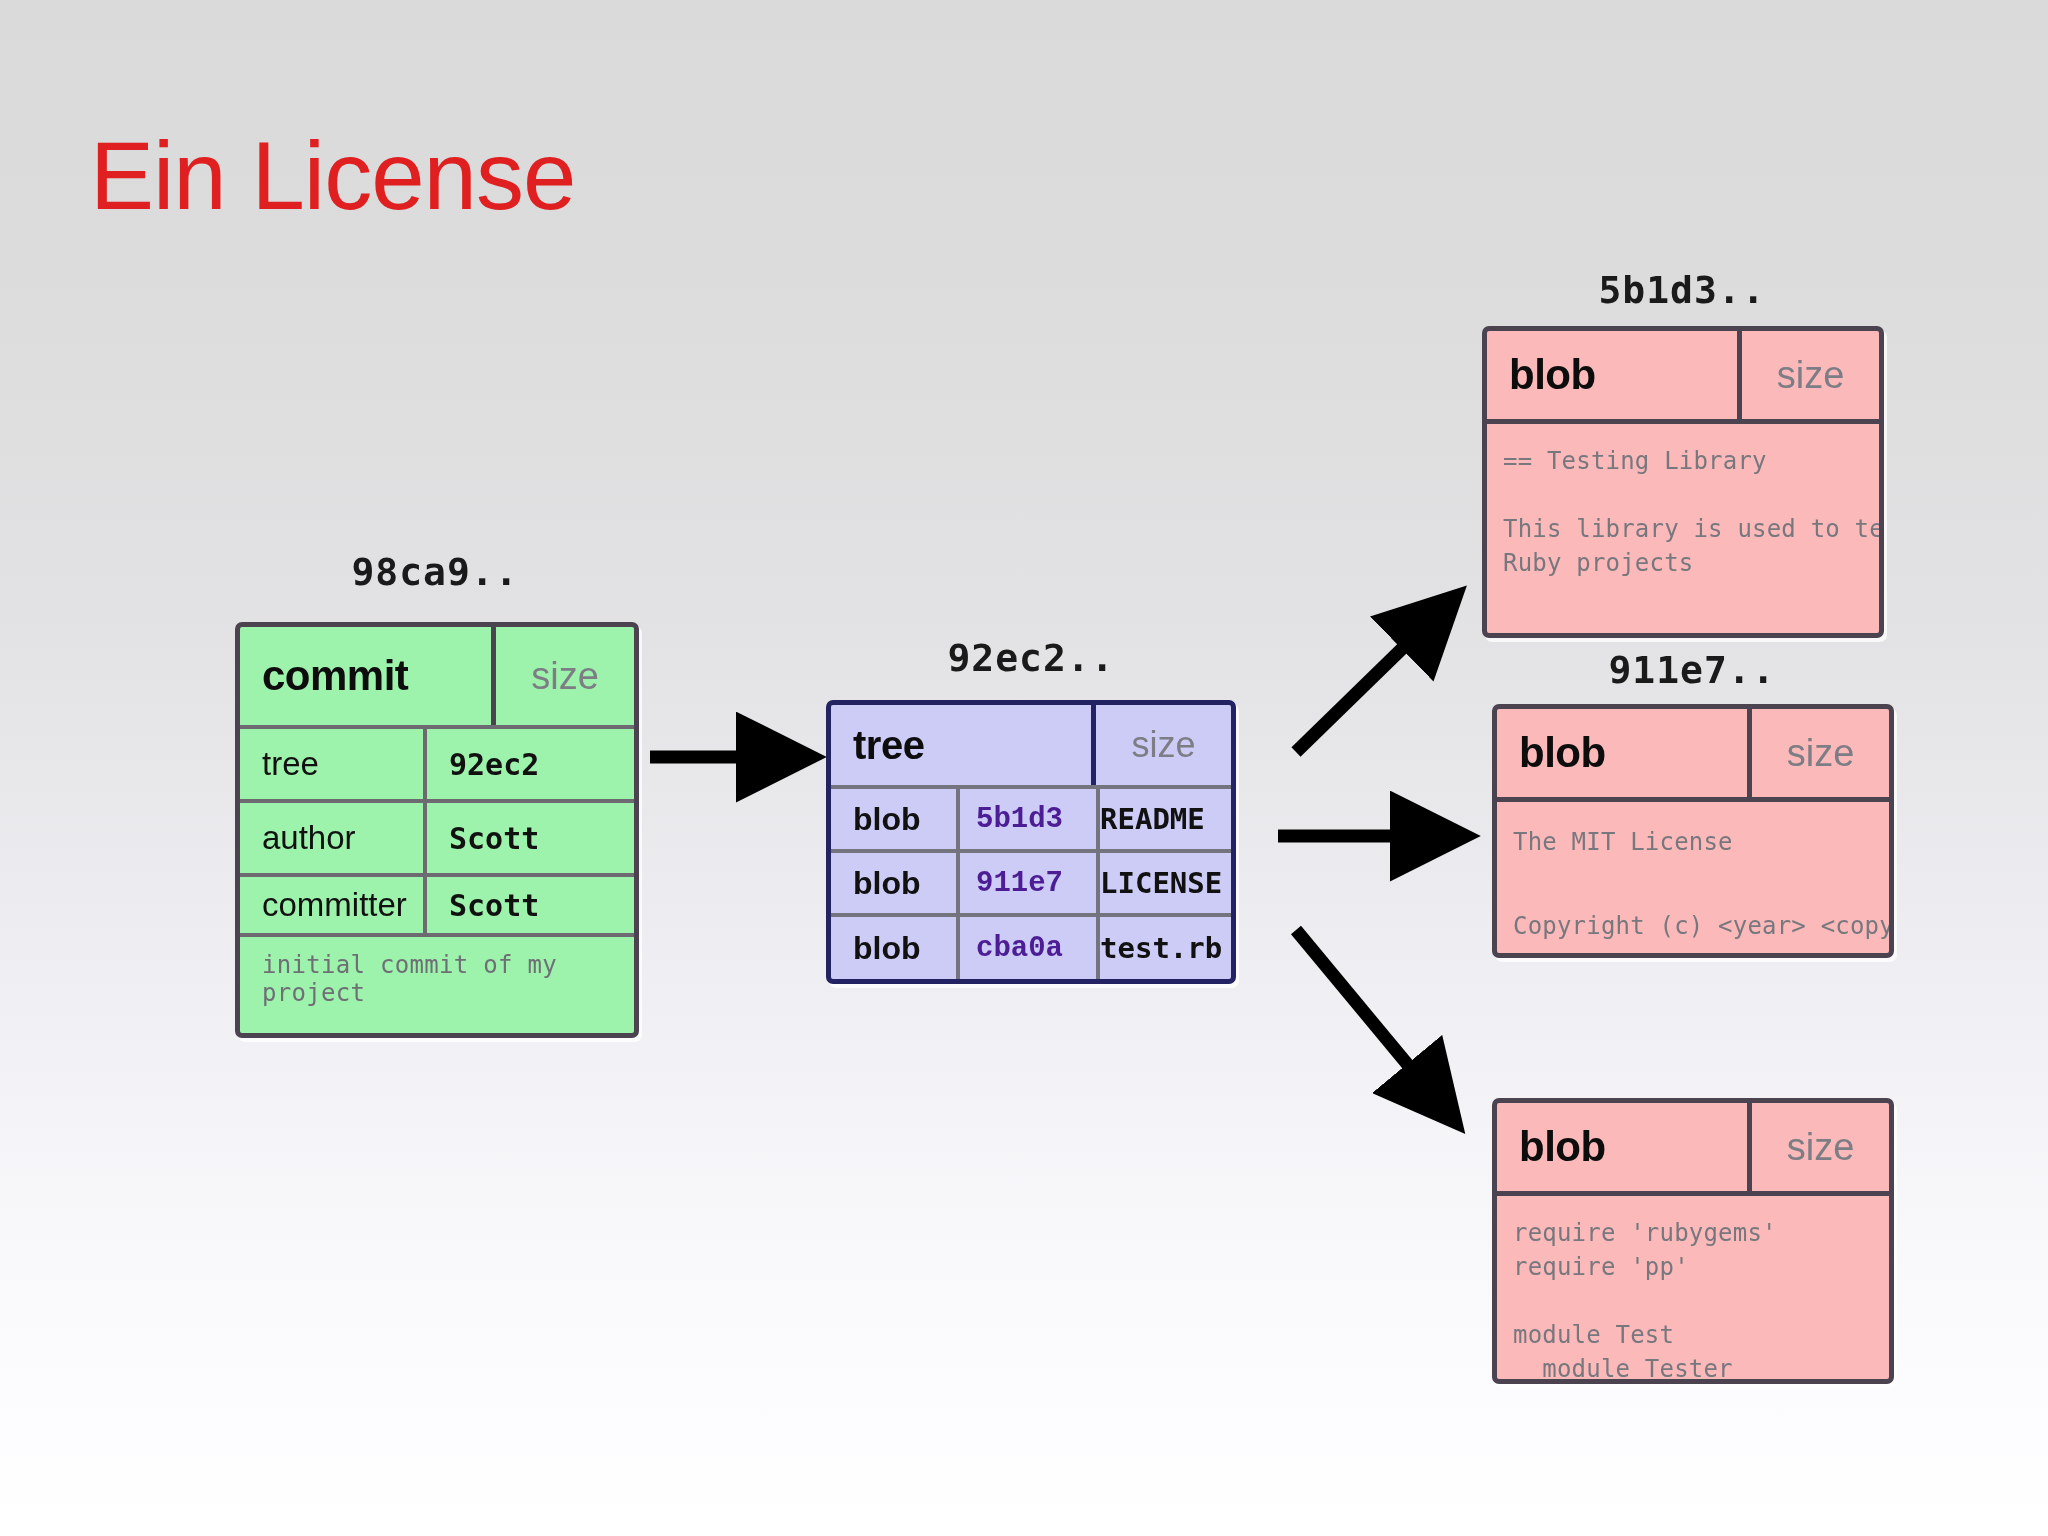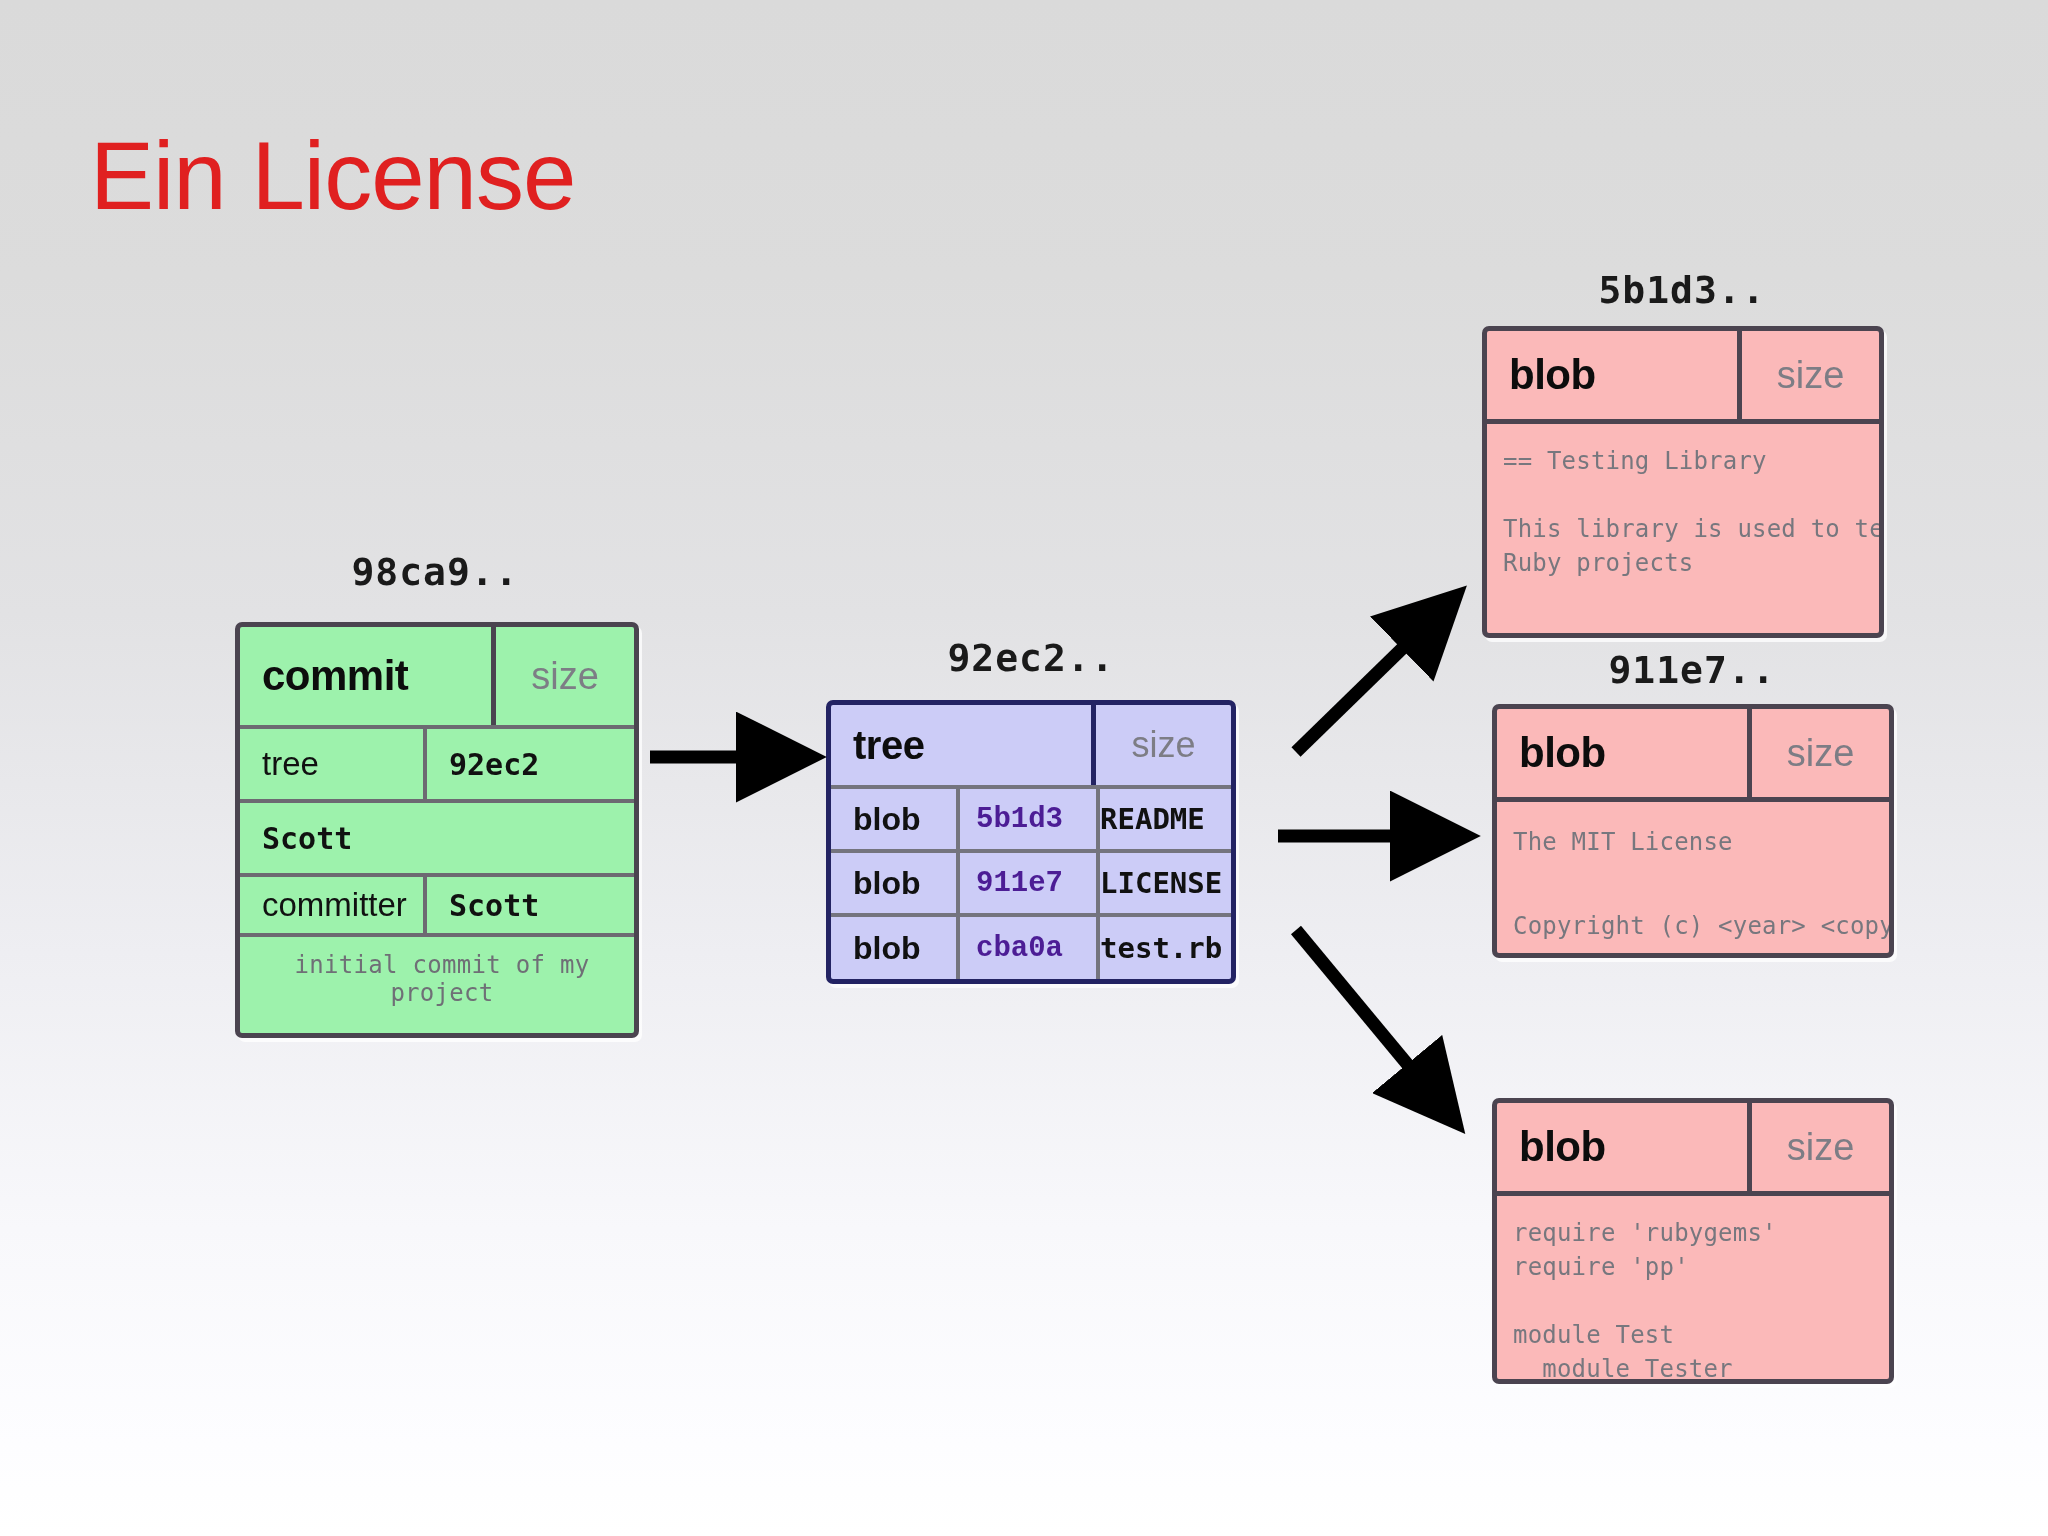--- a/index.html
+++ b/index.html
@@ -127,26 +127,25 @@
   #commit-card .kv-row .cell.v {
     flex: 1 1 auto;
     font-family: "DejaVu Sans Mono", monospace;
     font-weight: 700;
     font-size: 30px;
     color: #111;
   }
   #commit-card .msg {
     border-top-style: solid;
     border-top-width: 4px;
-    padding: 14px 0 26px 10px;
+    padding: 14px 0 26px 22px;
     font-family: "DejaVu Sans Mono", monospace;
     font-size: 24px;
     color: #6f6f76;
     letter-spacing: 0.3px;
-    text-align: center;
   }
 
   
   #tree-card .kv-row .cell.c1 {
     flex: 0 0 125px;
     font-family: "Liberation Sans", sans-serif;
     font-weight: 700;
     font-size: 32px;
     color: #111;
   }
@@ -219,20 +218,21 @@
       <div class="type" style="height:98px;">commit</div>
       <div class="size" style="height:98px; width:143px;">size</div>
     </div>
 
     <div class="kv-row" style="height:74px;">
       <div class="cell k">tree</div>
       <div class="cell v">92ec2</div>
     </div>
 
     <div class="kv-row" style="height:74px;">
+      <div class="cell k">author</div>
       <div class="cell v">Scott</div>
     </div>
 
     <div class="kv-row" style="height:60px;">
       <div class="cell k">committer</div>
       <div class="cell v">Scott</div>
     </div>
 
     <div class="msg">initial commit of my project</div>
   </div>

